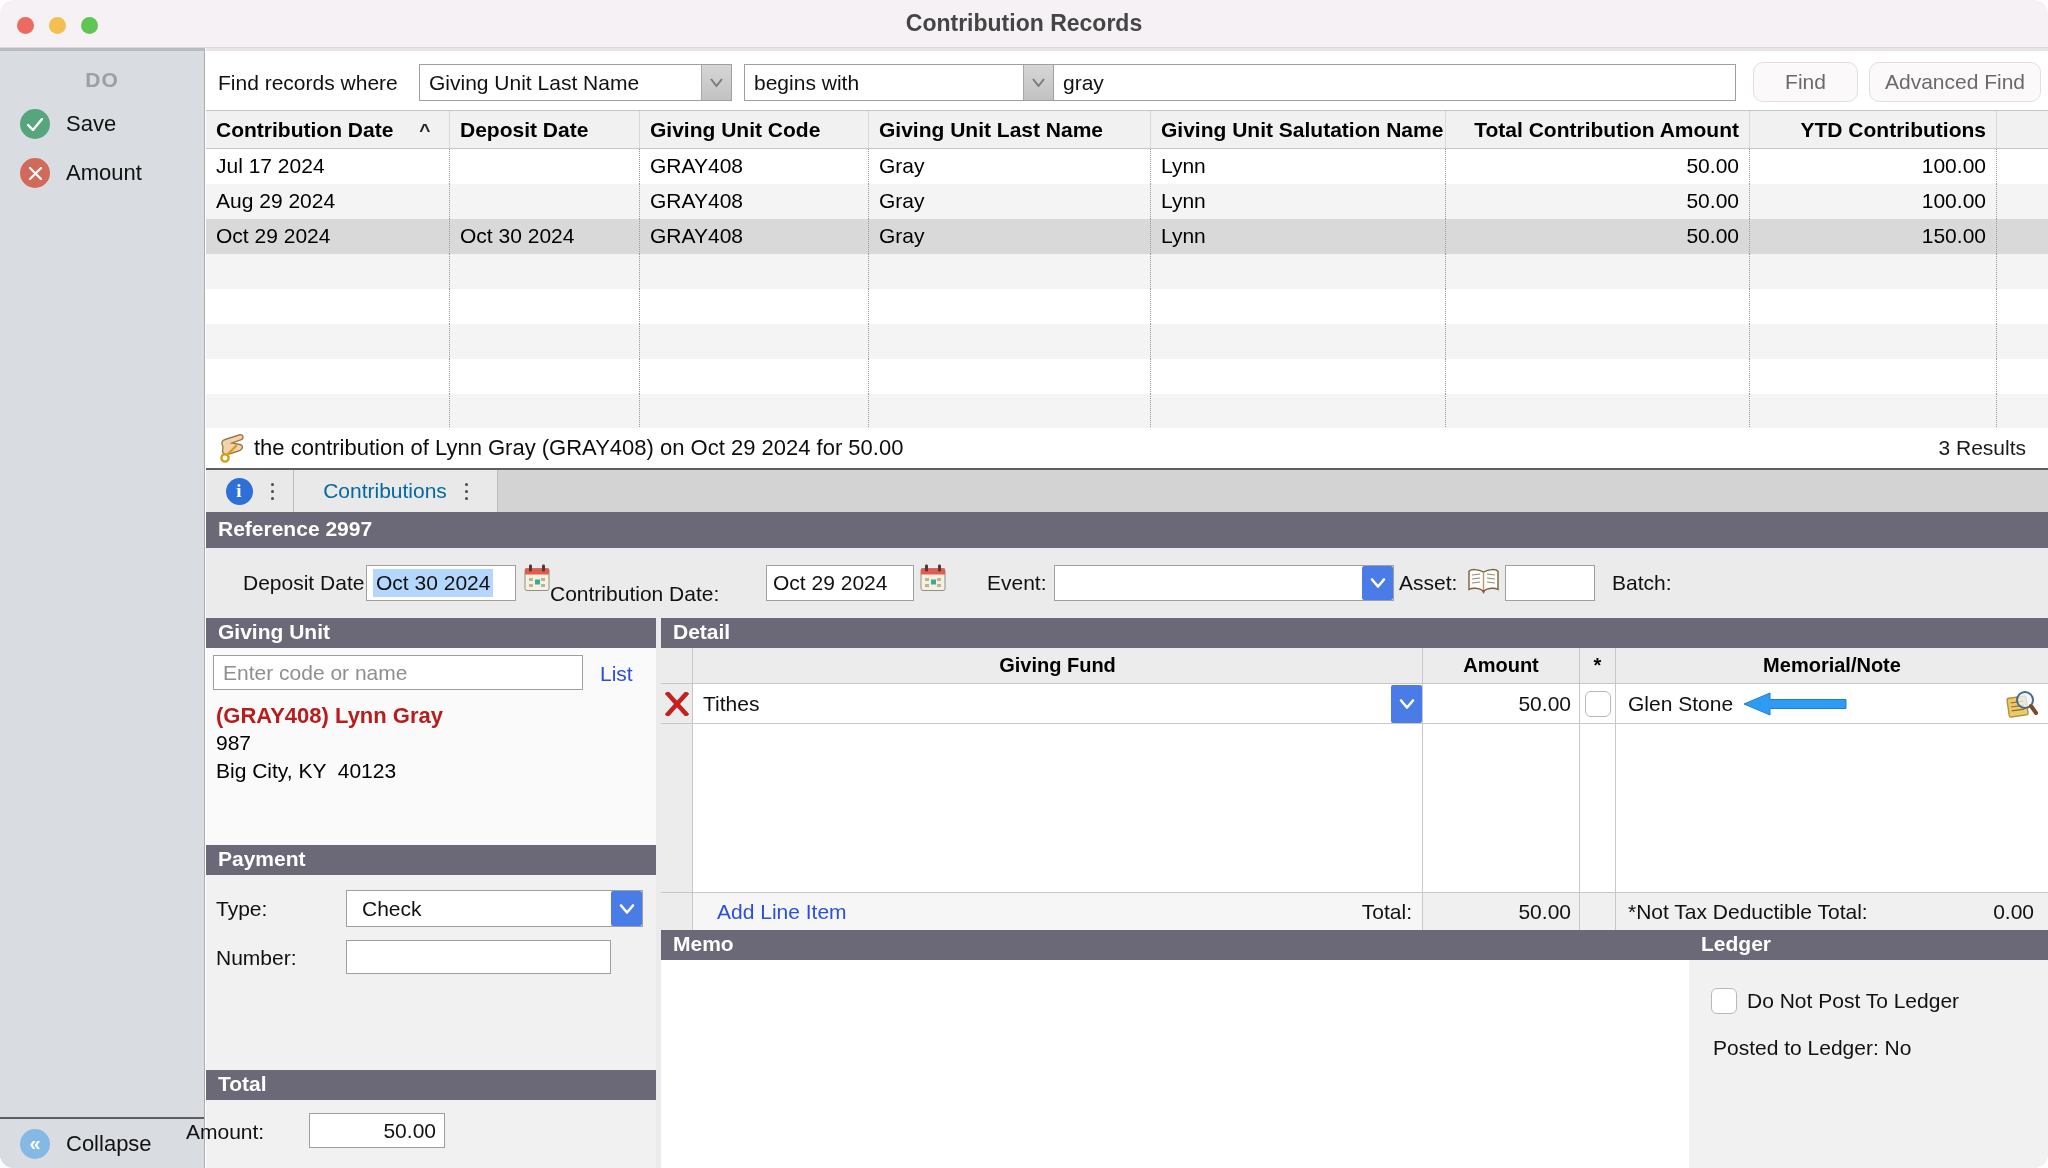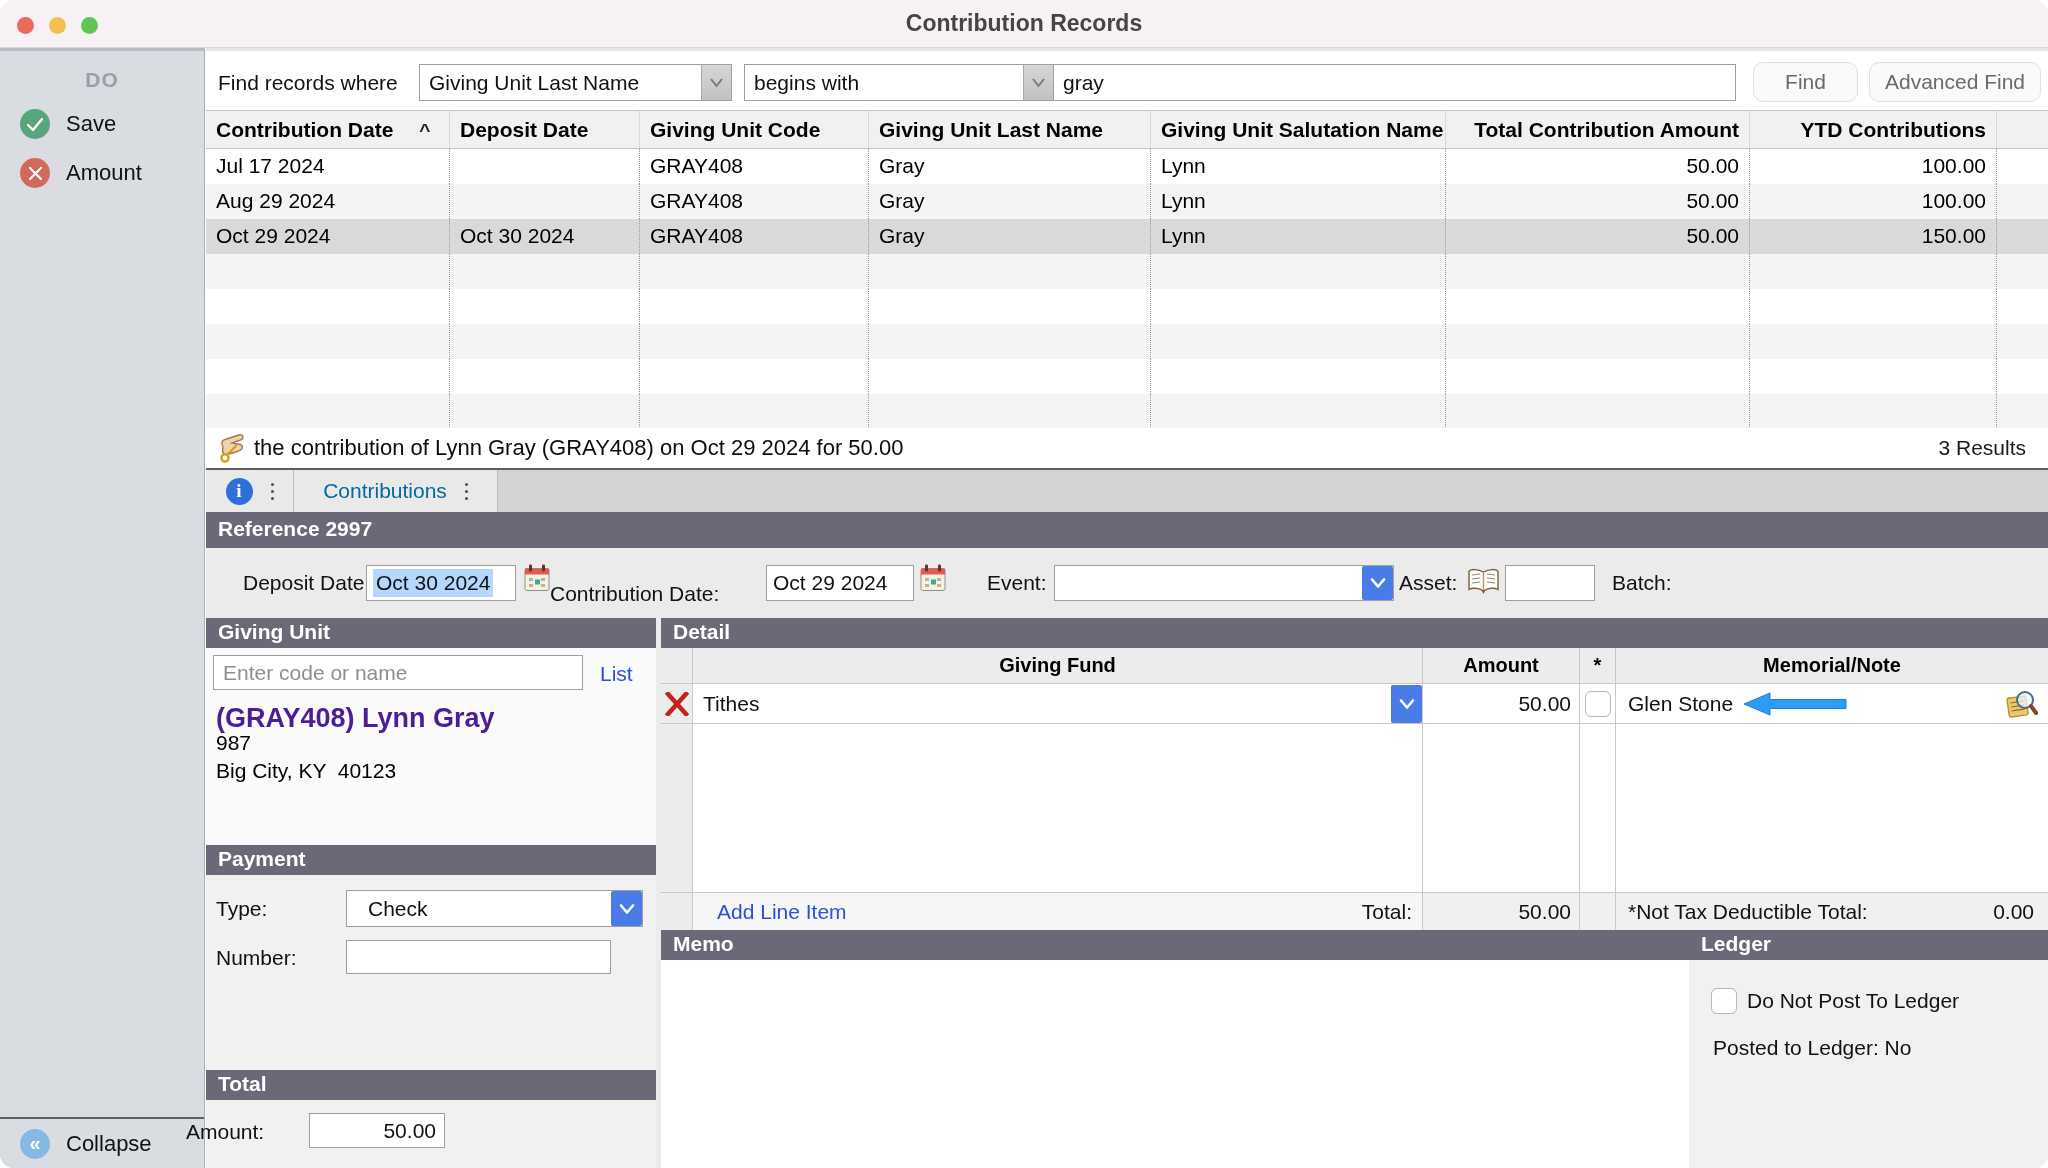--- a/index.html
+++ b/index.html
@@ -80,28 +80,28 @@
   .cal { position:absolute; top:15px; }
   .blue-chevron { width:31px; height:100%; background:#4a7ce8; display:flex; align-items:center; justify-content:center; border-radius:2px; }
 
   
   .panel-header { height:30px; background:#6b6877; color:#fff; font-size:21px; font-weight:bold; padding:2px 0 0 12px; }
   .gu-panel { position:absolute; left:0; top:570px; width:450px; height:227px; background:#fafafa; }
   .gu-input { position:absolute; left:7px; top:37px; width:370px; height:35px; border:1px solid #9f9f9f; font-size:21px; padding-left:9px; font-family:inherit; color:#111; }
   .gu-input::placeholder { color:#8f8f8f; }
   .link { color:#2b4fdc; font-size:21px; cursor:pointer; }
   .gu-list { position:absolute; left:394px; top:44px; }
-  .gu-name { position:absolute; left:10px; top:85px; font-size:27px; font-weight:bold; color:#4c1d95; }
+  .gu-name { position:absolute; left:10px; top:85px; font-size:22px; font-weight:bold; color:#b91c1c; }
   .gu-line1 { position:absolute; left:10px; top:113px; font-size:21px; color:#000; }
   .gu-line2 { position:absolute; left:10px; top:141px; font-size:21px; color:#000; white-space:pre-wrap; }
 
   .pay-panel { position:absolute; left:0; top:797px; width:450px; height:225px; background:#f1f1f1; }
   .pay-label { position:absolute; font-size:21px; color:#111; text-align:left; width:120px; }
   .pay-select { position:absolute; left:140px; top:45px; width:297px; height:37px; background:#fff; border:1px solid #9f9f9f; display:flex; align-items:center; }
-  .pay-select .val { flex:1; font-size:21px; padding-left:21px; color:#111; }
+  .pay-select .val { flex:1; font-size:21px; padding-left:7px; color:#111;margin-left:8px; }
   .pay-number { position:absolute; left:140px; top:95px; width:265px; height:34px; border:1px solid #9f9f9f; font-family:inherit; font-size:21px; padding-left:8px; }
 
   .total-panel { position:absolute; left:0; top:1022px; width:450px; height:98px; background:#f1f1f1; }
   .total-amount { position:absolute; left:103px; top:43px; width:136px; height:35px; border:1px solid #9f9f9f; background:#fff; font-size:21px; color:#111; text-align:right; padding:5px 8px 0 0; }
 
   
   .detail-panel { position:absolute; left:455px; top:570px; width:1387px; height:312px; background:#fff; }
   .dgrid { display:grid; grid-template-columns:32px 730px 157px 36px 1fr; }
   .dhead { height:36px; background:#ececec; border-bottom:1px solid #c8c8c8; }
   .dhead .dc { font-size:20px; font-weight:bold; color:#000; text-align:center; padding-top:6px; border-right:1px solid #c8c8c8; }

